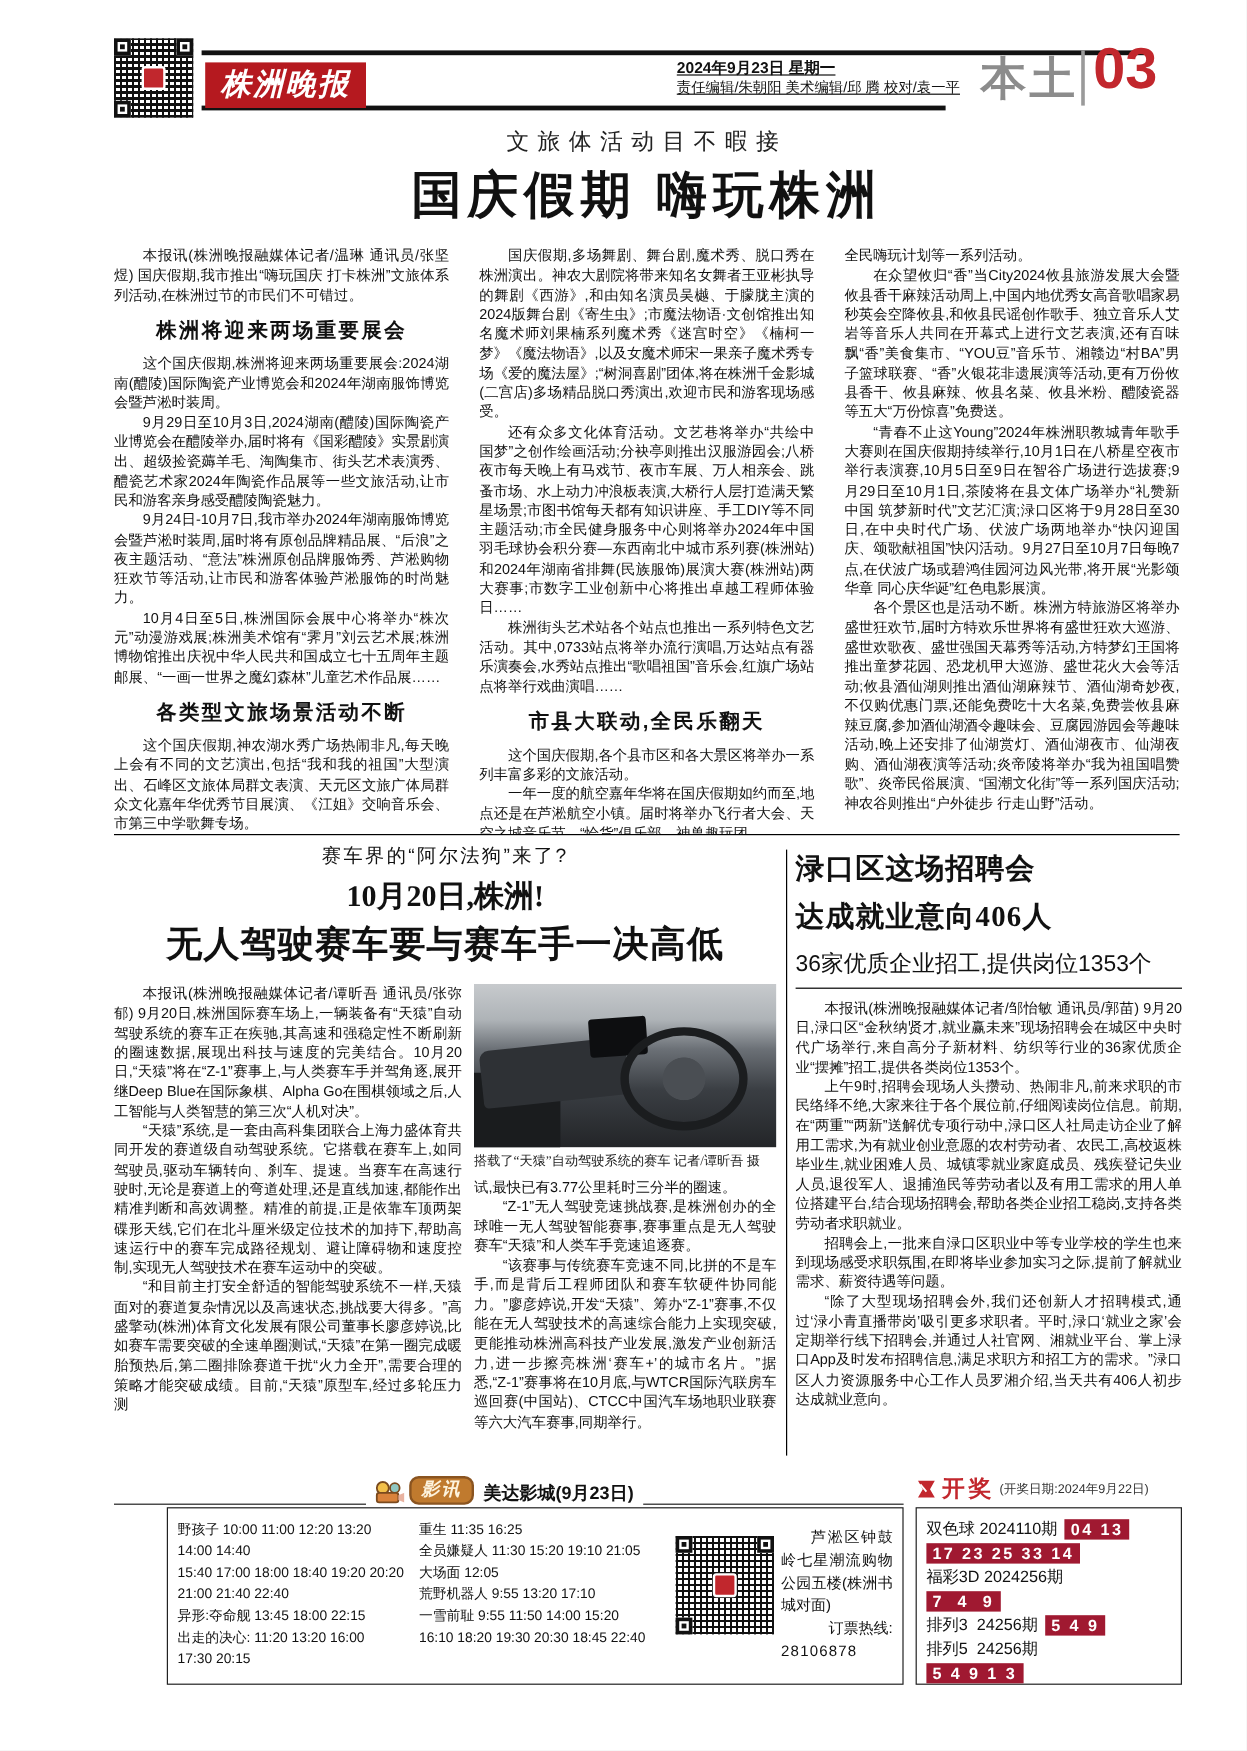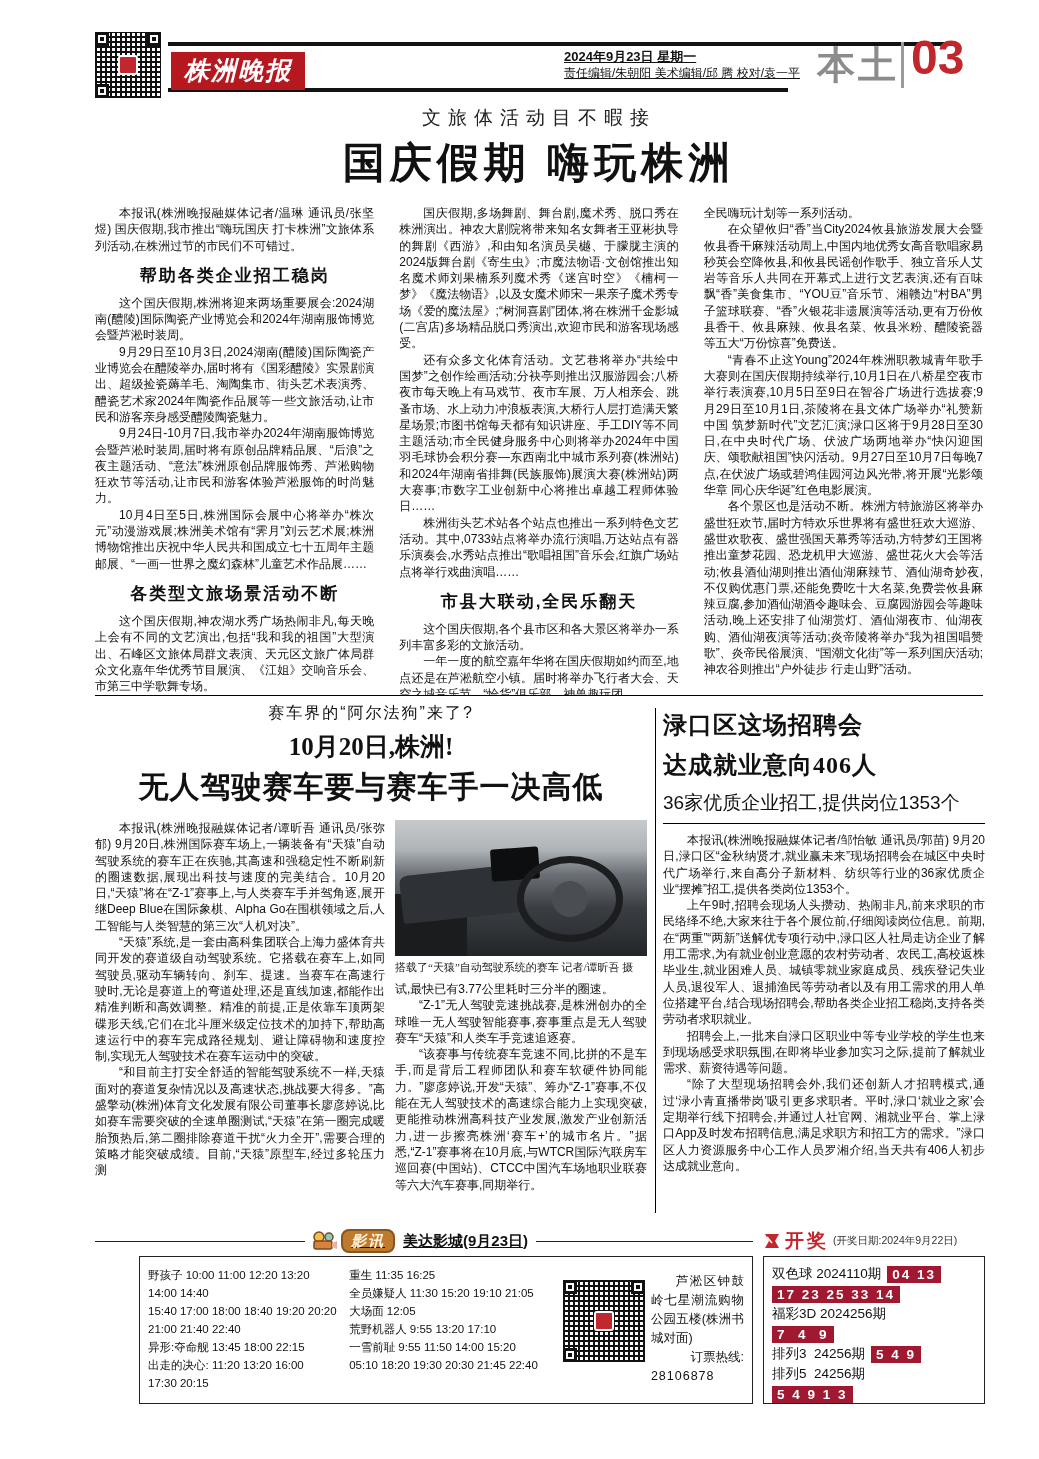--- a/index.html
+++ b/index.html
@@ -65,21 +65,21 @@
   
   .jobfair{position:absolute;left:663px;top:705px;width:322px;}
   .job-title{font-size:24px;font-weight:800;line-height:40px;font-family:"Liberation Serif",serif;
         letter-spacing:1px;}
   .job-deck{font-size:19px;margin-top:5px;}
   .job-rule{height:1px;background:#000;margin-top:7px;}
   .job-body{margin-top:8px;height:392px;overflow:hidden;}
 
   
   .cinema{position:absolute;left:95px;top:1228px;width:658px;}
-  .cine-head{display:flex;align-items:center;height:26px;text-decoration:underline;}
+  .cine-head{display:flex;align-items:flex-end;height:26px;}
   .hline{height:1px;background:#222;}
   .cine-head .hl1{width:210px;}
   .cine-head .hl2{flex:1;}
   .proj-icon{width:26px;height:20px;margin:0 4px 0 6px;flex:none;}
   .cine-badge{background:#c07a2e;border:2px solid #8a5420;color:#fdf3dd;font-weight:800;
         font-size:15px;border-radius:8px;padding:0 8px;line-height:20px;letter-spacing:2px;font-style:italic;}
   .cine-title{font-size:15px;font-weight:700;margin:0 8px;}
   .cine-box{border:1px solid #222;height:148px;margin-top:2px;display:flex;gap:6px;padding:9px 8px;
         box-sizing:border-box;overflow:hidden;margin-left:44px;}
   .movie-col1{width:218px;}
@@ -137,21 +137,21 @@
     <div class="mast-vbar"></div>
     <div class="page-num">03</div>
   </div>
 
   <div class="main-article">
     <div class="kicker">文旅体活动目不暇接</div>
     <div class="main-title">国庆假期 嗨玩株洲</div>
     <div class="cols3">
       <div class="col">
           <p class="para">本报讯(株洲晚报融媒体记者/温琳 通讯员/张坚煜) 国庆假期,我市推出“嗨玩国庆 打卡株洲”文旅体系列活动,在株洲过节的市民们不可错过。</p>
-          <h3 class="subhead">帮助各类企业招工稳岗</h3>
+          <h3 class="subhead">株洲将迎来两场重要展会</h3>
           <p class="para">这个国庆假期,株洲将迎来两场重要展会:2024湖南(醴陵)国际陶瓷产业博览会和2024年湖南服饰博览会暨芦淞时装周。</p>
           <p class="para">9月29日至10月3日,2024湖南(醴陵)国际陶瓷产业博览会在醴陵举办,届时将有《国彩醴陵》实景剧演出、超级捡瓷薅羊毛、淘陶集市、街头艺术表演秀、醴瓷艺术家2024年陶瓷作品展等一些文旅活动,让市民和游客亲身感受醴陵陶瓷魅力。</p>
           <p class="para">9月24日-10月7日,我市举办2024年湖南服饰博览会暨芦淞时装周,届时将有原创品牌精品展、“后浪”之夜主题活动、“意法”株洲原创品牌服饰秀、芦淞购物狂欢节等活动,让市民和游客体验芦淞服饰的时尚魅力。</p>
           <p class="para">10月4日至5日,株洲国际会展中心将举办“株次元”动漫游戏展;株洲美术馆有“霁月”刘云艺术展;株洲博物馆推出庆祝中华人民共和国成立七十五周年主题邮展、“一画一世界之魔幻森林”儿童艺术作品展……</p>
           <h3 class="subhead">各类型文旅场景活动不断</h3>
           <p class="para">这个国庆假期,神农湖水秀广场热闹非凡,每天晚上会有不同的文艺演出,包括“我和我的祖国”大型演出、石峰区文旅体局群文表演、天元区文旅广体局群众文化嘉年华优秀节目展演、《江姐》交响音乐会、市第三中学歌舞专场。</p>
         </div>
       <div class="col">
           <p class="para">国庆假期,多场舞剧、舞台剧,魔术秀、脱口秀在株洲演出。神农大剧院将带来知名女舞者王亚彬执导的舞剧《西游》,和由知名演员吴樾、于朦胧主演的2024版舞台剧《寄生虫》;市魔法物语·文创馆推出知名魔术师刘果楠系列魔术秀《迷宫时空》《楠柯一梦》《魔法物语》,以及女魔术师宋一果亲子魔术秀专场《爱的魔法屋》;“树洞喜剧”团体,将在株洲千金影城(二宫店)多场精品脱口秀演出,欢迎市民和游客现场感受。</p>
           <p class="para">还有众多文化体育活动。文艺巷将举办“共绘中国梦”之创作绘画活动;分袂亭则推出汉服游园会;八桥夜市每天晚上有马戏节、夜市车展、万人相亲会、跳蚤市场、水上动力冲浪板表演,大桥行人层打造满天繁星场景;市图书馆每天都有知识讲座、手工DIY等不同主题活动;市全民健身服务中心则将举办2024年中国羽毛球协会积分赛—东西南北中城市系列赛(株洲站)和2024年湖南省排舞(民族服饰)展演大赛(株洲站)两大赛事;市数字工业创新中心将推出卓越工程师体验日……</p>
@@ -235,21 +235,21 @@
           <div class="movie-line">异形:夺命舰 13:45 18:00 22:15</div>
           <div class="movie-line">出走的决心: 11:20 13:20 16:00</div>
           <div class="movie-line">17:30 20:15</div>
         </div>
       <div class="movie-col2">
           <div class="movie-line">重生 11:35 16:25</div>
           <div class="movie-line">全员嫌疑人 11:30 15:20 19:10 21:05</div>
           <div class="movie-line">大场面 12:05</div>
           <div class="movie-line">荒野机器人 9:55 13:20 17:10</div>
           <div class="movie-line">一雪前耻 9:55 11:50 14:00 15:20</div>
-          <div class="movie-line">05:10 18:20 19:30 20:30 21:45 22:40</div>
+          <div class="movie-line">16:10 18:20 19:30 20:30 18:45 22:40</div>
         </div>
       <div class="cine-qr qrpat">
         <div class="f tl"></div>
         <div class="f tr"></div>
         <div class="f bl"></div>
         <div class="qc"></div>
       </div>
       <div class="cine-addr">
         <p class="addr-text">芦淞区钟鼓岭七星潮流购物公园五楼(株洲书城对面)</p>
         <div class="hotline-label">订票热线:</div>

